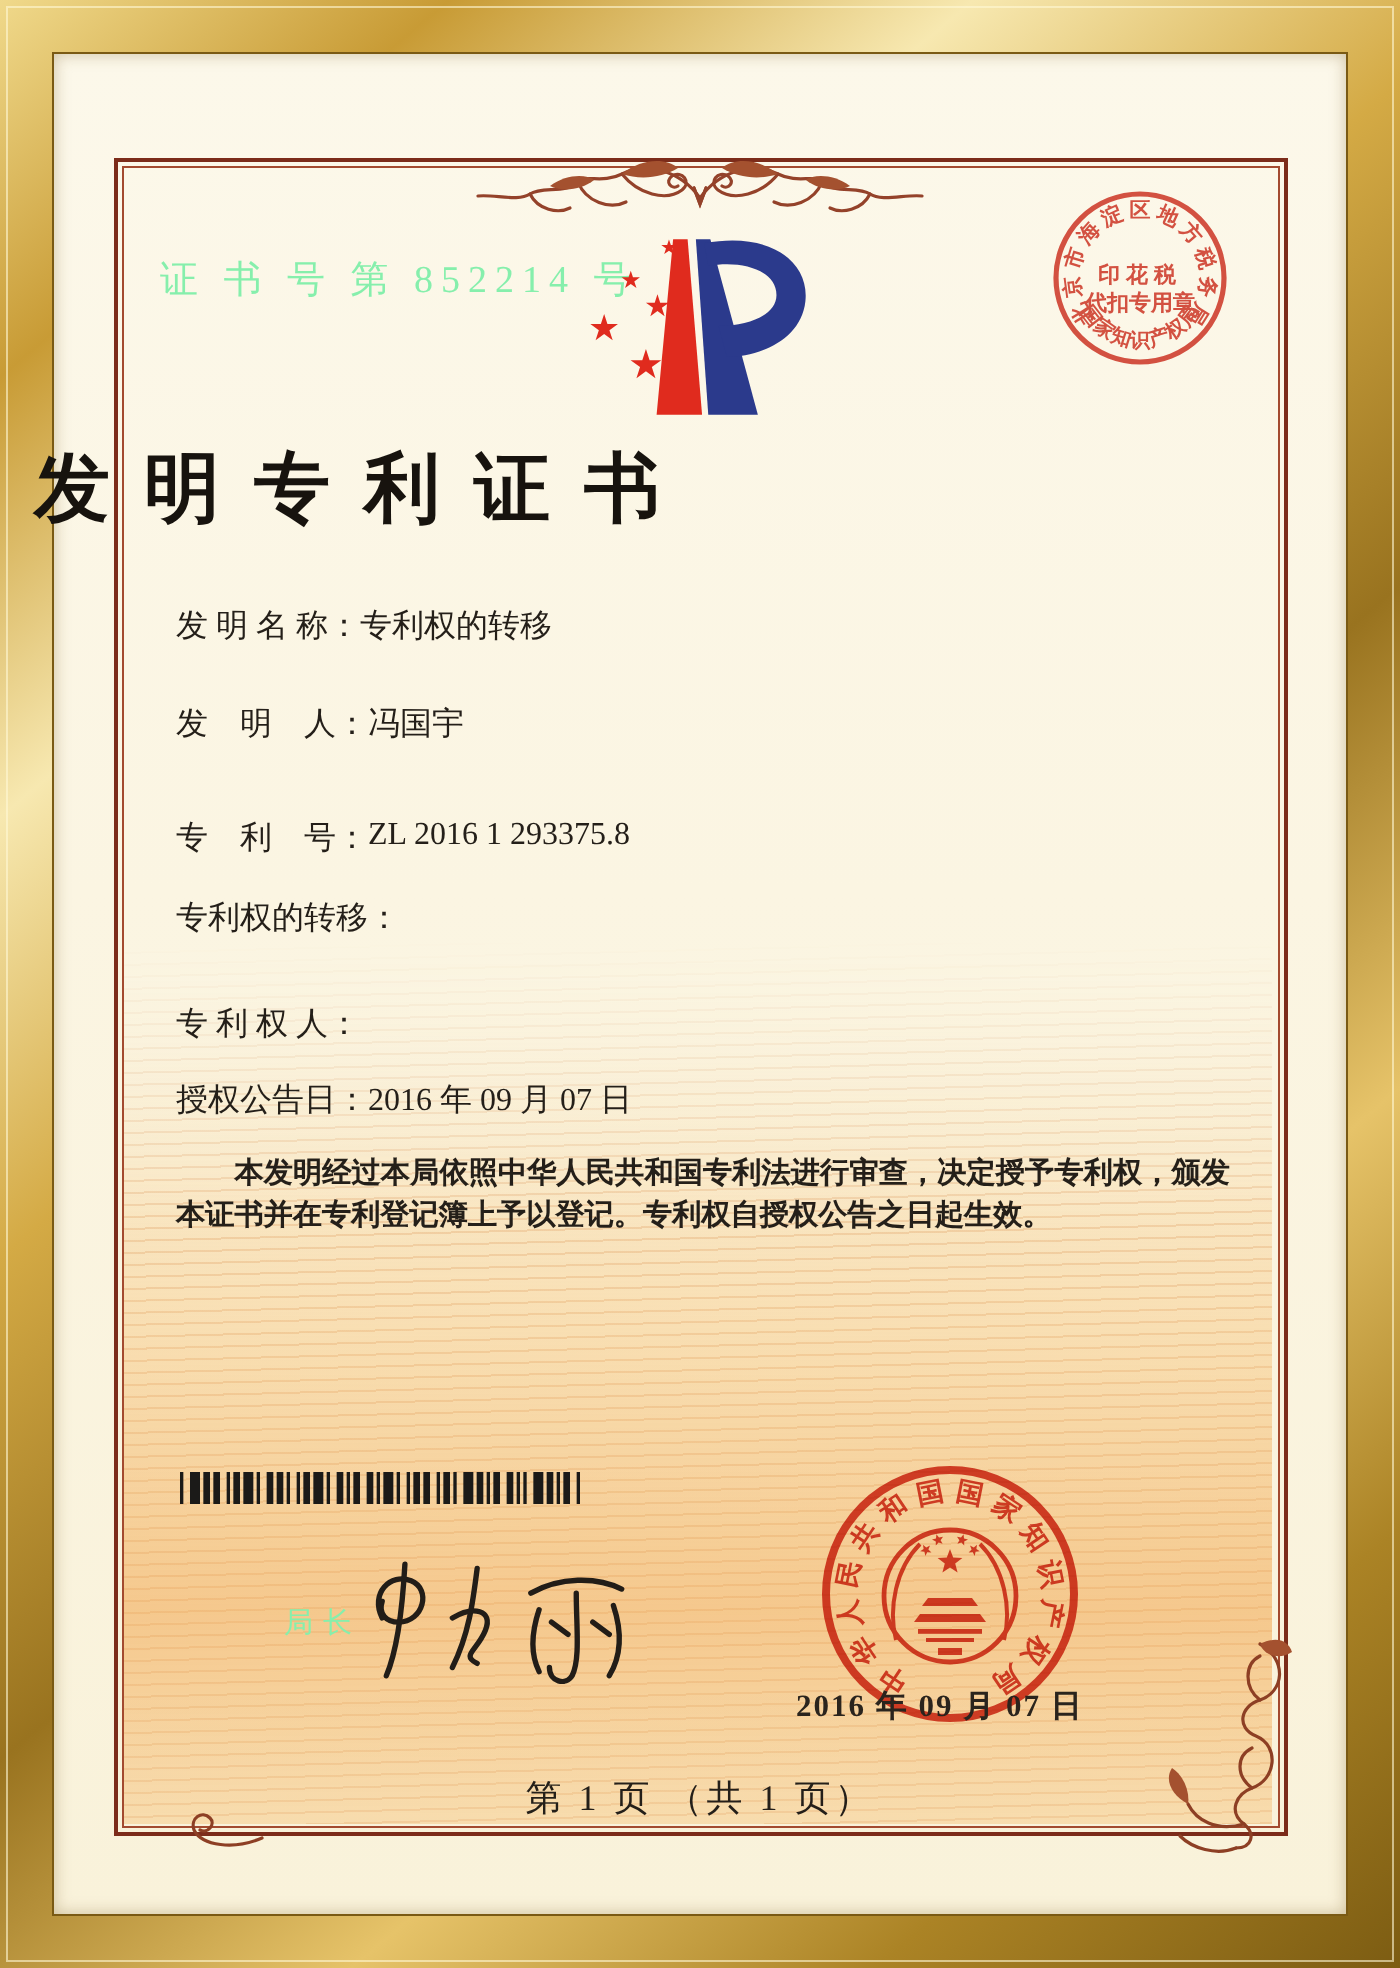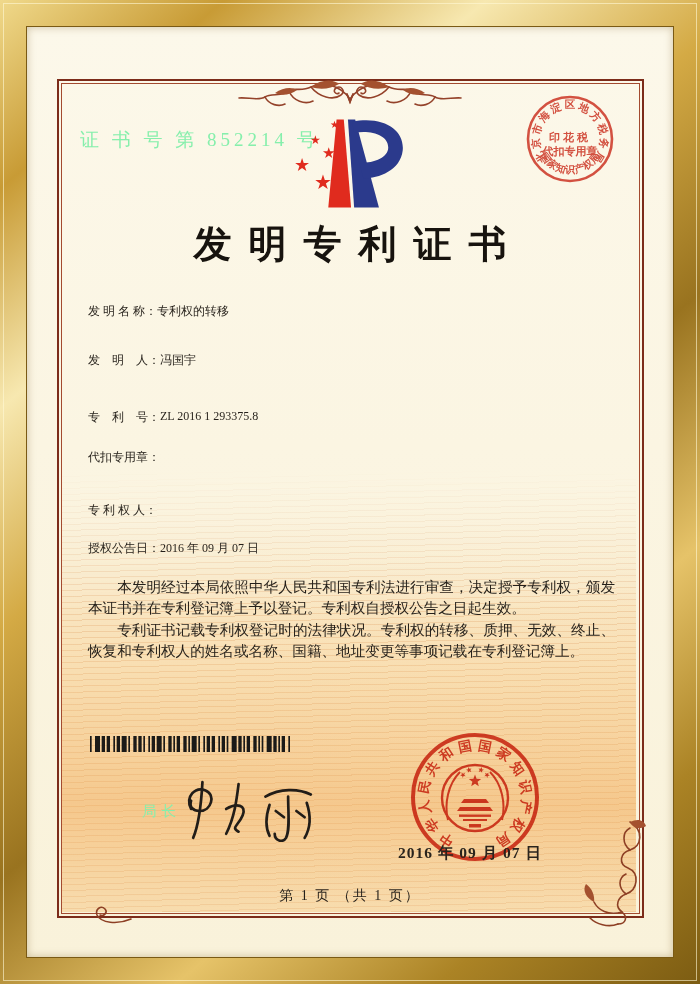--- a/index.html
+++ b/index.html
@@ -41,43 +41,43 @@
     border:2px solid #7c2c1a;
   }
   .inner-border::after{content:"";position:absolute;inset:2px;border:1px solid #a34a2f}
 
   .certno{position:absolute;left:80px;top:127px;font-size:19px;letter-spacing:4px;color:#86efac}
 
   .logo{position:absolute;left:288px;top:116px;width:124px;height:96px}
   .logo .star{position:absolute;color:#e02b1e;line-height:1;font-family:"DejaVu Sans",sans-serif}
 
   .title{
-    position:absolute;top:219px;left:0;width:100%;text-align:center;
+    position:absolute;top:219px;left:0;width:100%;text-align:left;
     font-size:38px;font-weight:700;letter-spacing:17px;text-indent:17px;color:#17130e;
   }
 
-  .field{position:absolute;left:88px;display:flex;font-size:12px;color:#241f19;white-space:pre}
+  .field{position:absolute;left:88px;display:flex;font-size:16px;color:#241f19;white-space:pre}
   .f0{top:303px}.f1{top:352px}.f2{top:409px}.f3{top:449px}.f4{top:502px}.f5{top:540px}
 
   .body-text{
     position:absolute;left:88px;top:577px;width:527px;
-    font-size:14.6px;line-height:21.4px;text-align:justify;color:#241f19;
+    font-size:14.6px;line-height:21.4px;text-align:justify;color:#241f19;font-weight:bold;
   }
   .body-text p{margin:0;text-indent:2em}
 
   .barcode{position:absolute;left:90px;top:736px;width:200px;height:16px}
 
   .sig-title{position:absolute;left:142px;top:802px;font-size:14.5px;letter-spacing:5px;color:#86efac}
   .sig-name{position:absolute;left:172px;top:778px;width:160px;height:64px}
 
   .tax-stamp{position:absolute;left:522px;top:91px;width:96px;height:96px;mix-blend-mode:multiply;opacity:.85}
   .big-seal{position:absolute;left:400px;top:722px;width:150px;height:150px;mix-blend-mode:multiply;opacity:.93}
   .seal-date{position:absolute;left:398px;top:843px;font-size:15.5px;font-weight:600;letter-spacing:1px;color:#2a241d}
 
-  .footer{position:absolute;top:887px;left:0;width:100%;text-align:center;font-size:14px;letter-spacing:2px;color:#241f19}
+  .footer{position:absolute;top:887px;left:0;width:100%;text-align:center;font-size:18px;letter-spacing:2px;color:#241f19}
 
   .flourish-top{position:absolute;left:235px;top:77px;width:230px;height:40px}
   .corner-br{position:absolute;left:578px;top:818px;width:70px;height:110px}
   .curl-bl{position:absolute;left:93px;top:903px;width:40px;height:22px}
 </style>
 </head>
 <body>
 
 <div class="frame"></div>
 <div class="paper"></div>
@@ -166,32 +166,31 @@
 <div class="field f0">
   <span>发 明 名 称：</span><span>专利权的转移</span>
 </div>
 <div class="field f1">
   <span>发　明　人：</span><span>冯国宇</span>
 </div>
 <div class="field f2">
   <span>专　利　号：</span><span>ZL 2016 1 293375.8</span>
 </div>
 <div class="field f3">
-  <span>代扣专用章：</span>
+  <span>专利权的转移：</span>
 </div>
 <div class="field f4">
   <span>专 利 权 人：</span>
 </div>
 <div class="field f5">
   <span>授权公告日：</span><span>2016 年 09 月 07 日</span>
 </div>
 
 <div class="body-text">
   <p>本发明经过本局依照中华人民共和国专利法进行审查，决定授予专利权，颁发本证书并在专利登记簿上予以登记。专利权自授权公告之日起生效。</p>
-  <p>专利证书记载专利权登记时的法律状况。专利权的转移、质押、无效、终止、恢复和专利权人的姓名或名称、国籍、地址变更等事项记载在专利登记簿上。</p>
 </div>
 
 <svg class="barcode" id="barcodeSvg" viewBox="0 0 200 16" preserveAspectRatio="none">
     <rect x="0.00" y="0" width="1.67" height="16" fill="#1b1a18"></rect>
     <rect x="5.00" y="0" width="5.00" height="16" fill="#1b1a18"></rect>
     <rect x="11.67" y="0" width="3.33" height="16" fill="#1b1a18"></rect>
     <rect x="16.67" y="0" width="3.33" height="16" fill="#1b1a18"></rect>
     <rect x="23.33" y="0" width="1.67" height="16" fill="#1b1a18"></rect>
     <rect x="26.67" y="0" width="3.33" height="16" fill="#1b1a18"></rect>
     <rect x="31.67" y="0" width="5.00" height="16" fill="#1b1a18"></rect>

